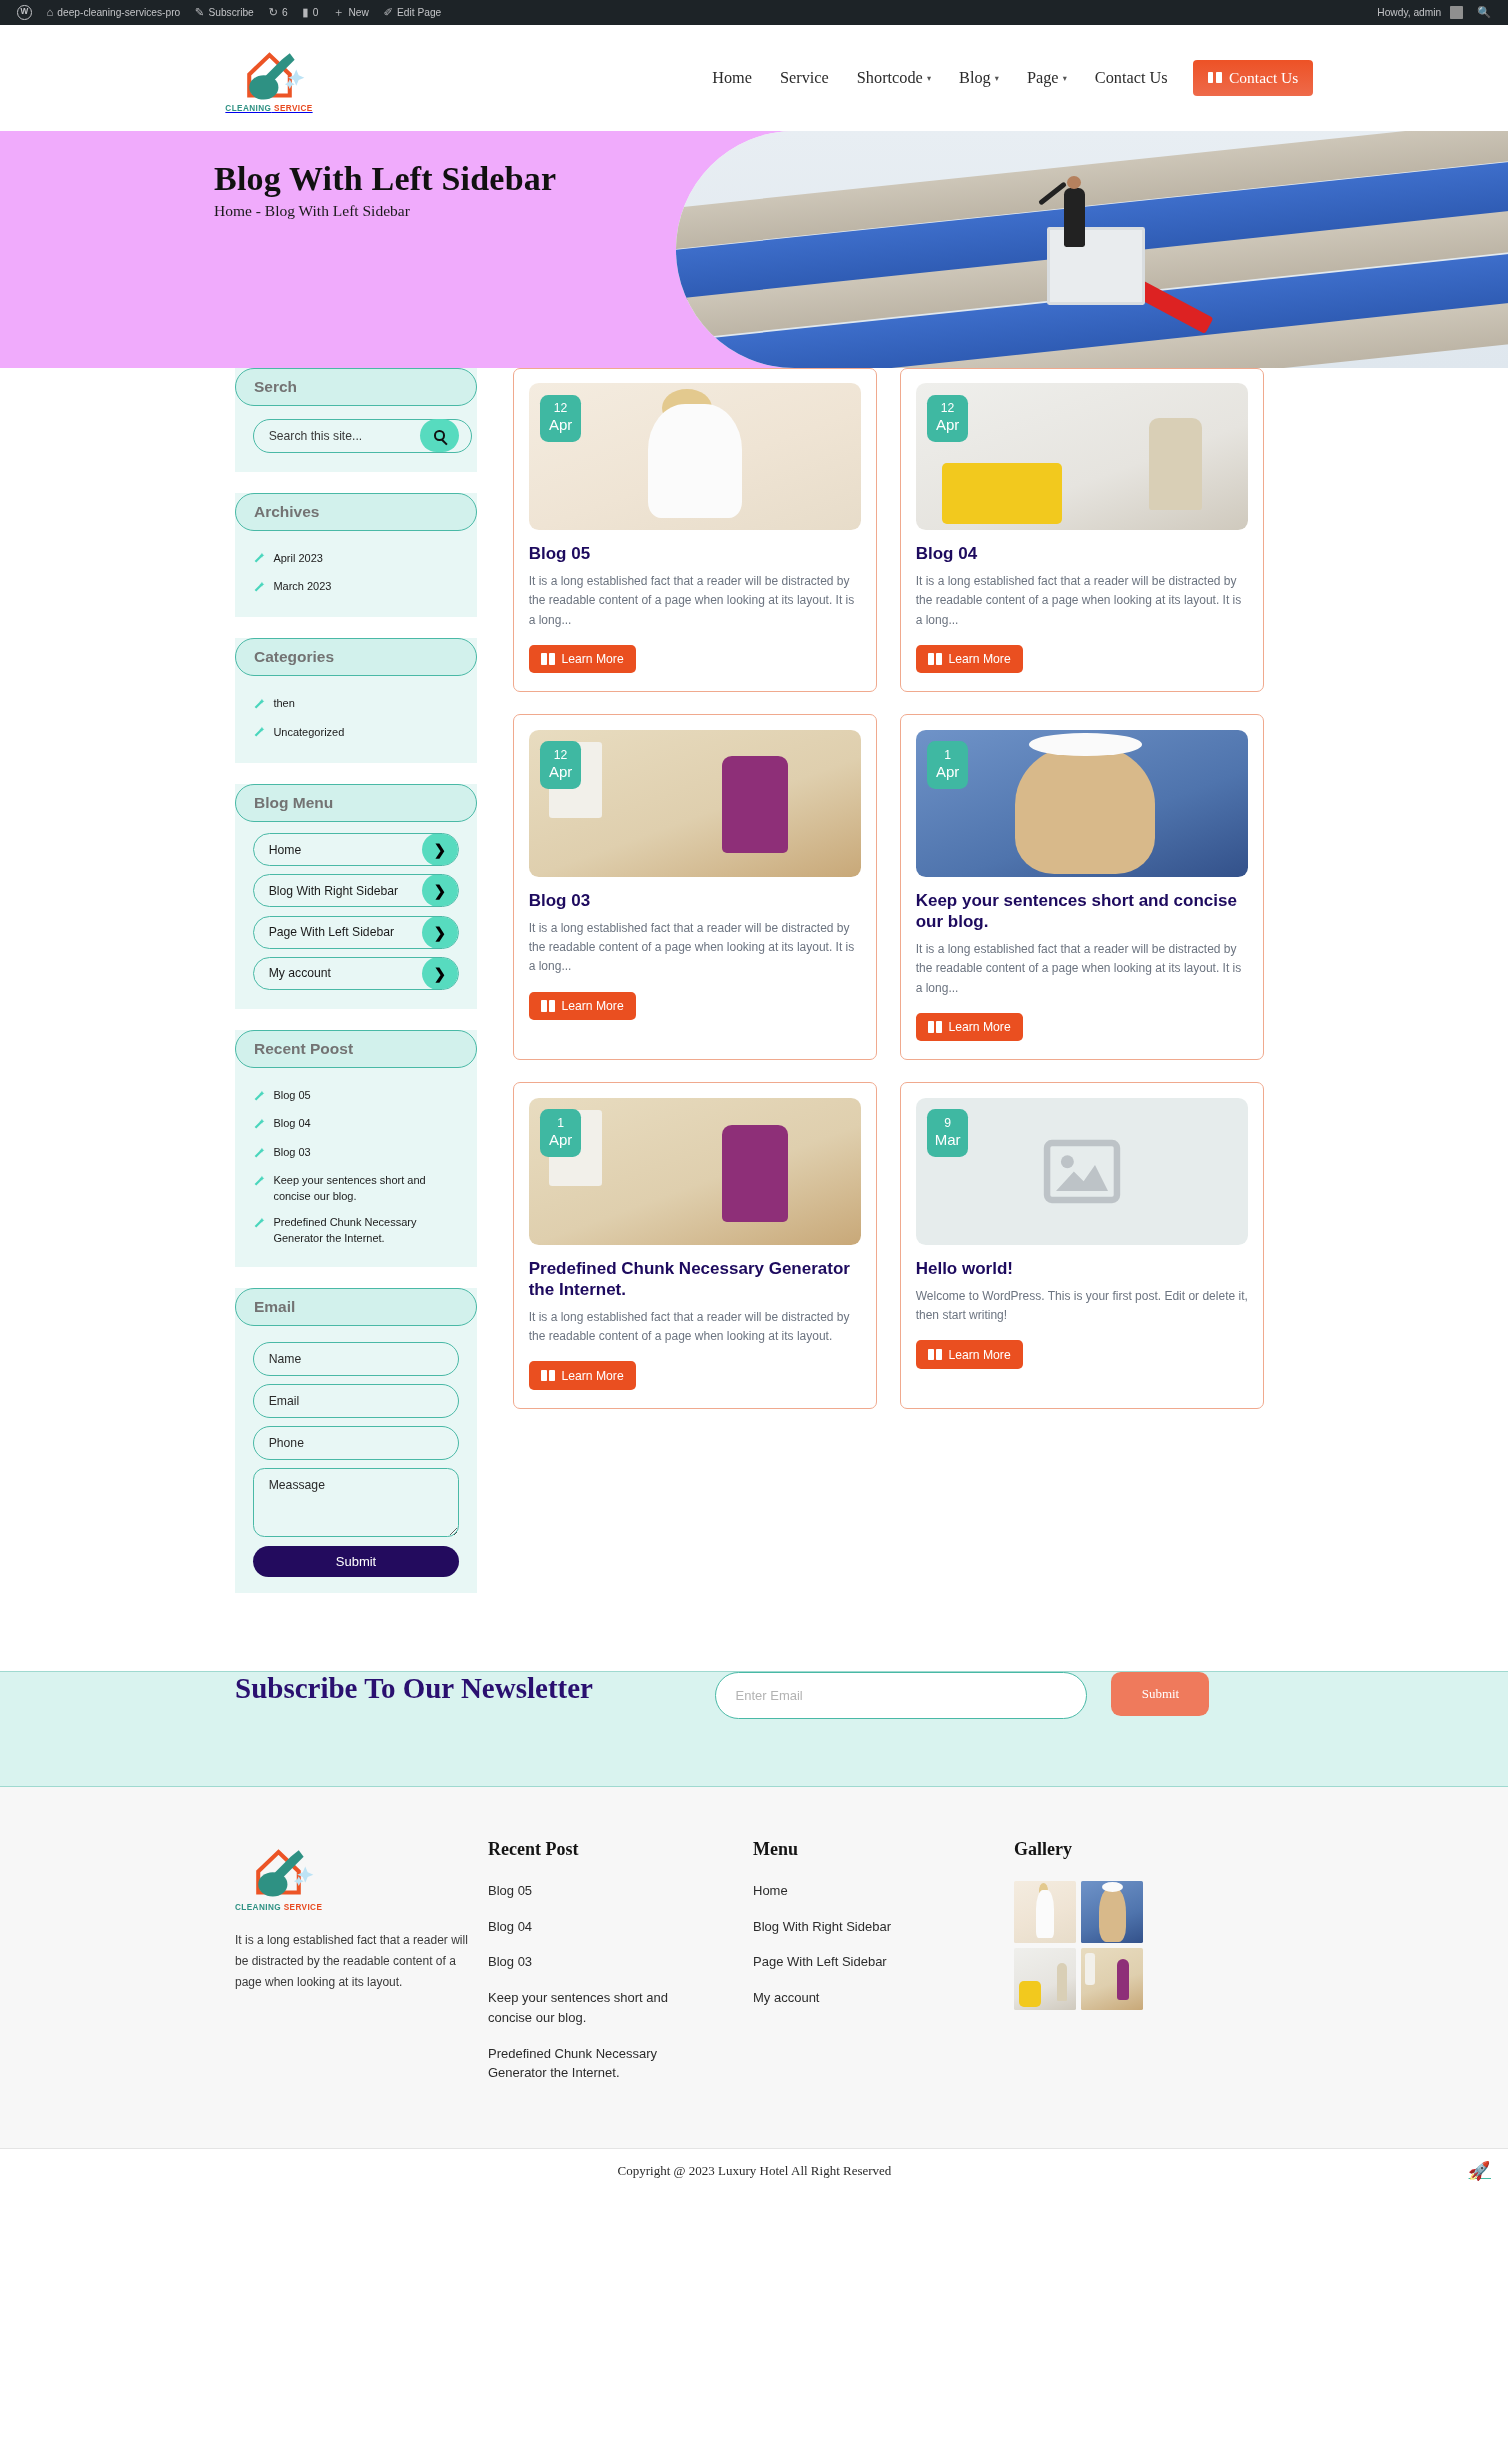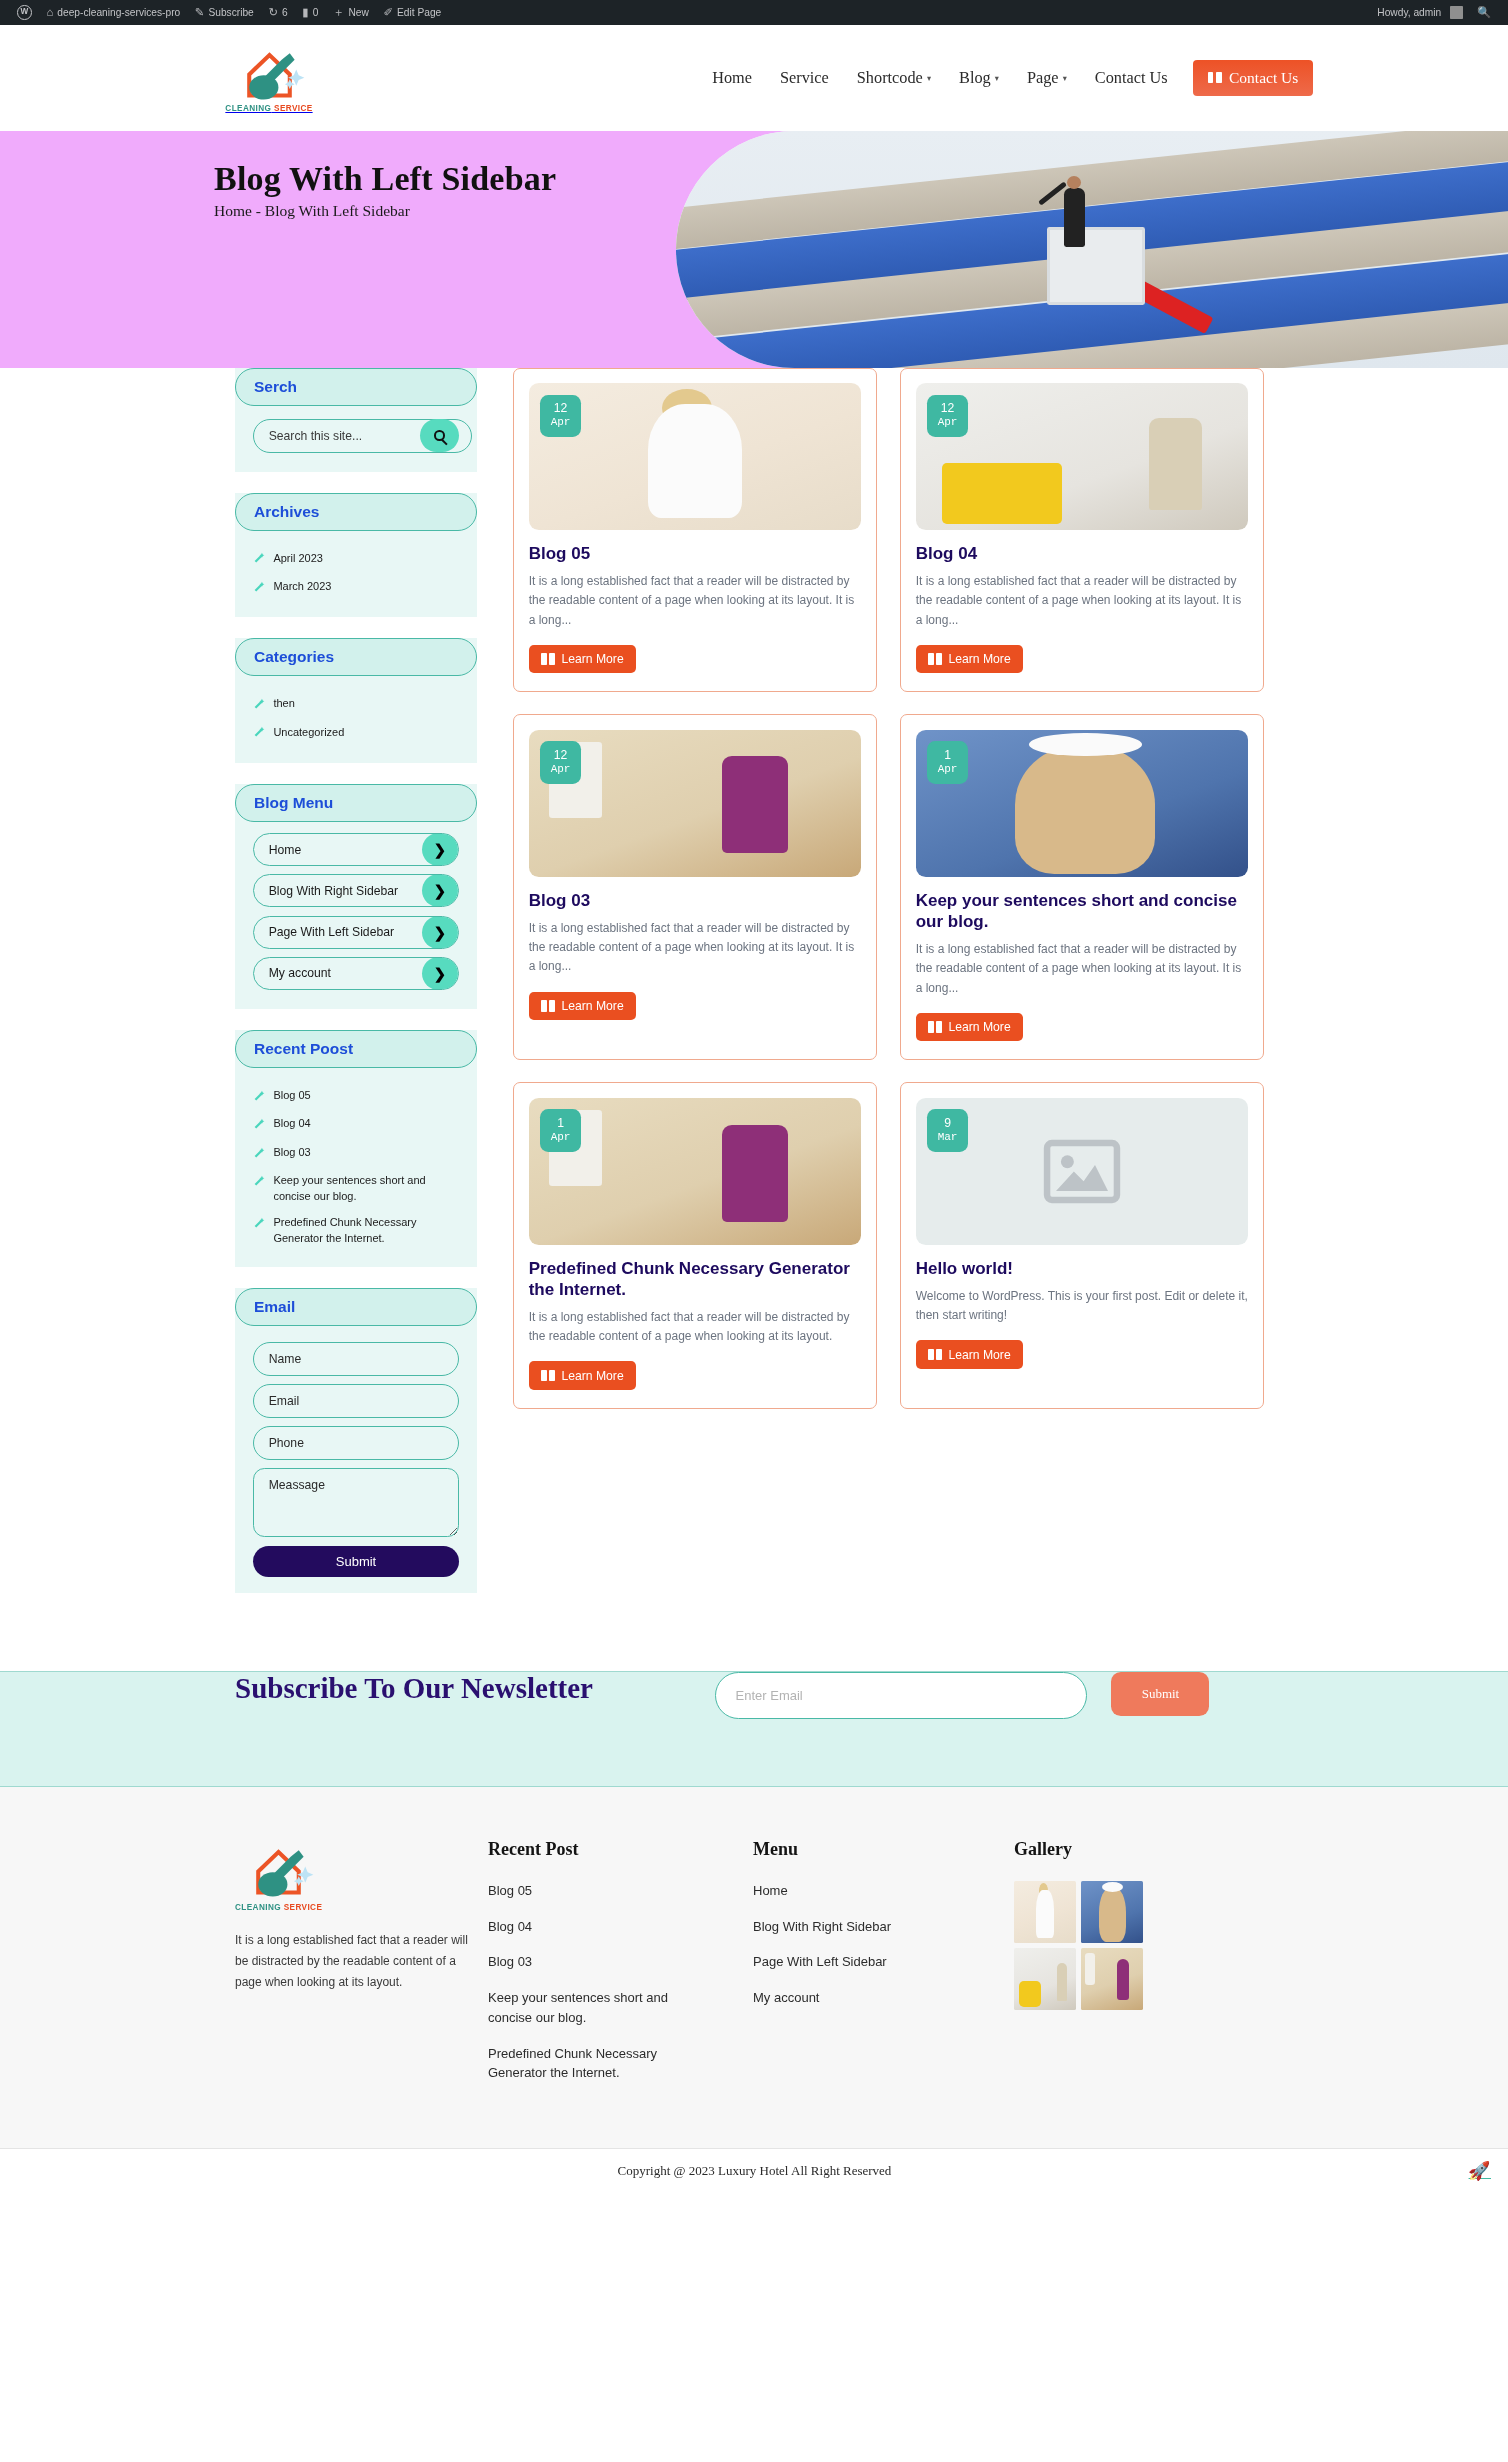--- a/index.html
+++ b/index.html
@@ -103,21 +103,21 @@
 
   
   .wrap { width: 1509px; display: flex; padding: 0 0 57px 235px; gap: 36px; align-items: flex-start; }
   .sidebar { width: 242px; flex: 0 0 242px; }
   .content { width: 751px; flex: 0 0 751px; }
 
   
   .widget { background: #e8f7f5; margin-bottom: 21px; padding-bottom: 11.4px; }
   .widget-title {
     background: #d2f1ec; border: 0.8px solid #49b9a6; border-radius: 21px;
-    color: #1d4ed8; font-weight: bold; font-size: 15.5px;
+    color: #737373; font-weight: bold; font-size: 15.5px;
     padding: 9px 18px; margin: 0 0 11.4px 0;
     font-family: "Liberation Sans", sans-serif;
   }
 
   .search-row { display: flex; align-items: center; margin: 13px 18px 8.2px 18px; position: relative; }
   .search-input {
     flex: 1; border: 0.8px solid #49b9a6; border-radius: 18px; background: #e8f7f5;
     padding: 9px 44px 9px 14.7px; font-size: 12.2px; color: #333; outline: none;
     font-family: "Liberation Sans", sans-serif;
   }
@@ -168,21 +168,21 @@
   }
   .card-media { position: relative; border-radius: 9.8px; overflow: hidden; height: 147px; }
   .card-media.blank { background: #e6ecec; display: flex; align-items: center; justify-content: center; }
   .ph-icon { width: 78px; height: 65px; }
   .date-badge {
     position: absolute; left: 11.4px; top: 11.4px; z-index: 2;
     background: #3fb8a2; color: #fff; border-radius: 8.2px;
     width: 41px; padding: 6.5px 0 7.3px 0; text-align: center; line-height: 1.25;
     font-size: 12.2px; font-family: "Liberation Sans", sans-serif;
   }
-  .date-badge .mo { display: block; font-size: 11px; font-family: Liberation Mono, monospace; }
+  .date-badge .mo { display: block; font-size: 15px; }
   .card-title {
     color: #1d0a5e; font-weight: bold; font-size: 17px; margin: 13px 0 7.3px 0;
     line-height: 1.25; font-family: "Liberation Sans", sans-serif;
   }
   .card-excerpt { color: #6c7480; font-size: 12px; line-height: 1.62; }
   .learn-btn {
     margin-top: 14.7px; background: #ea4f20; color: #fff; border: none;
     border-radius: 4.9px; padding: 7.3px 12.2px; font-size: 12.2px; cursor: pointer;
     display: inline-flex; align-items: center; gap: 6.5px;
     font-family: "Liberation Sans", sans-serif;

